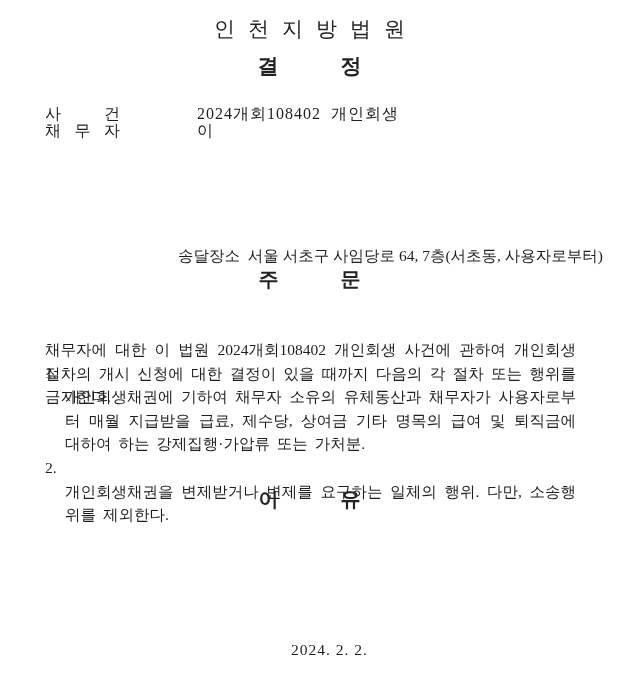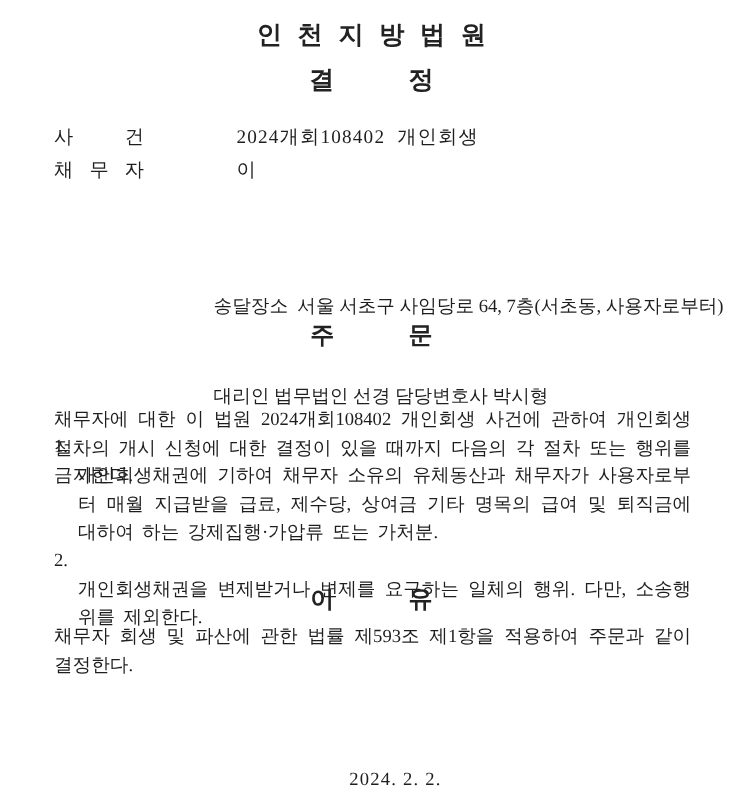--- a/index.html
+++ b/index.html
@@ -16,21 +16,21 @@
     font-family: "Liberation Serif", "DejaVu Serif", serif;
     overflow: hidden;
   }
   .court-title {
     position: absolute;
     top: 15px;
     left: 0;
     right: 0;
     text-align: center;
     font-family: "Liberation Sans", "DejaVu Sans", sans-serif;
-    font-weight: bold;
+    font-weight: normal;
     font-size: 21px;
     letter-spacing: 13px;
     padding-left: 13px;
     color: #222222;
   }
   .two-char-heading {
     position: absolute;
     left: 0;
     right: 0;
     display: flex;
@@ -46,21 +46,21 @@
   .reason-heading { top: 486px; }
 
   .case-row {
     position: absolute;
     left: 45px;
     display: flex;
     font-size: 16px;
     letter-spacing: 1px;
   }
   .case-row-case { top: 104px; }
-  .case-row-debtor { top: 132px; }
+  .case-row-debtor { top: 121px; }
   .case-label {
     width: 76px;
     flex: none;
     text-align: justify;
     text-align-last: justify;
   }
   .case-value {
     margin-left: 76px;
     white-space: pre;
   }
@@ -133,21 +133,20 @@
     <span class="case-value">2024개회108402  개인회생</span>
   </div>
 
   <div class="case-row case-row-debtor">
     <span class="case-label">채 무 자</span>
     <span class="case-value">이</span>
   </div>
 
   <div class="service-block">
     <div>송달장소  서울 서초구 사임당로 64, 7층(서초동, 사용자로부터)</div>
-    <div>대리인 법무법인 선경 담당변호사 박시형</div>
   </div>
 
   <div class="two-char-heading order-heading">
     <span>주</span>
     <span>문</span>
   </div>
 
   <div class="body-para order-para">채무자에 대한 이 법원 2024개회108402 개인회생 사건에 관하여 개인회생절차의 개시 신청에 대한 결정이 있을 때까지 다음의 각 절차 또는 행위를 금지한다.</div>
 
   <div class="order-list">
@@ -159,17 +158,16 @@
       <span class="item-num">2.</span>
       <span class="item-text">개인회생채권을 변제받거나 변제를 요구하는 일체의 행위. 다만, 소송행위를 제외한다.</span>
     </div>
   </div>
 
   <div class="two-char-heading reason-heading">
     <span>이</span>
     <span>유</span>
   </div>
 
-  <div class="body-para reason-para">채무자 회생 및 파산에 관한 법률 제593조 제1항을 적용하여 주문과 같이 결정한다.</div>
 
   <div class="date-line">2024. 2. 2.</div>
 
 </div>
 
 </body></html>

